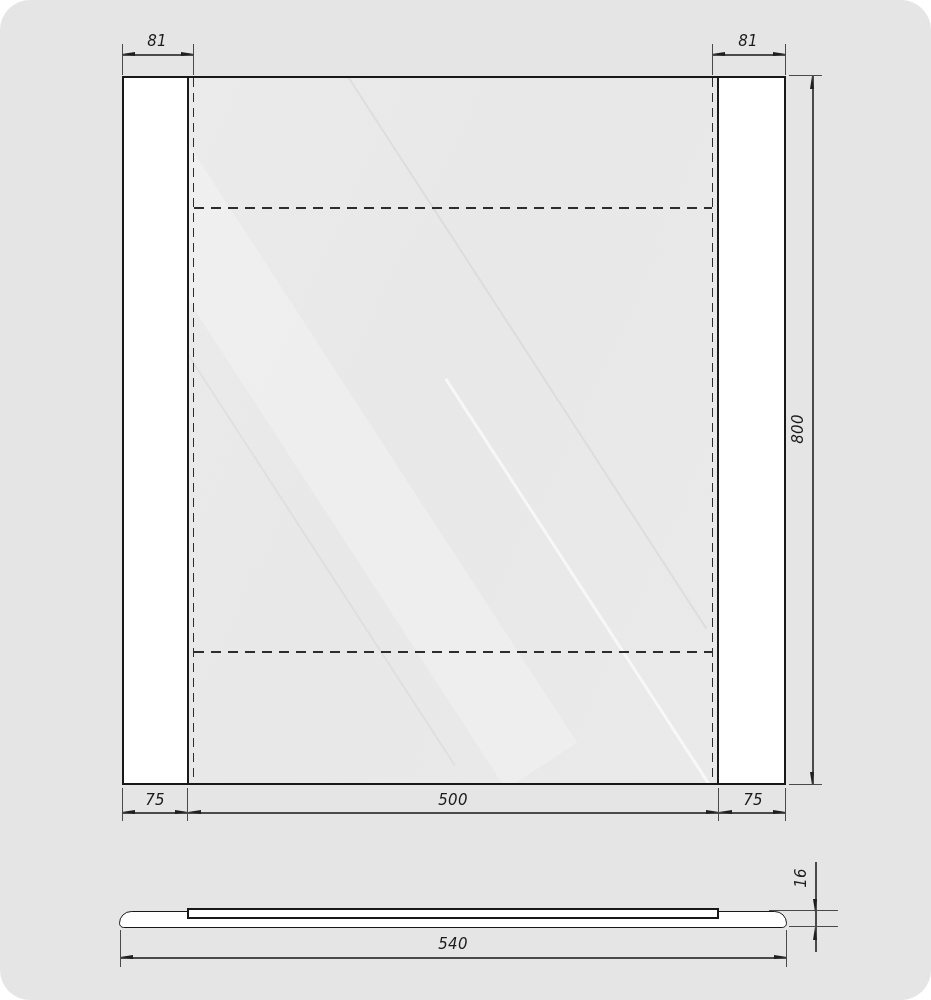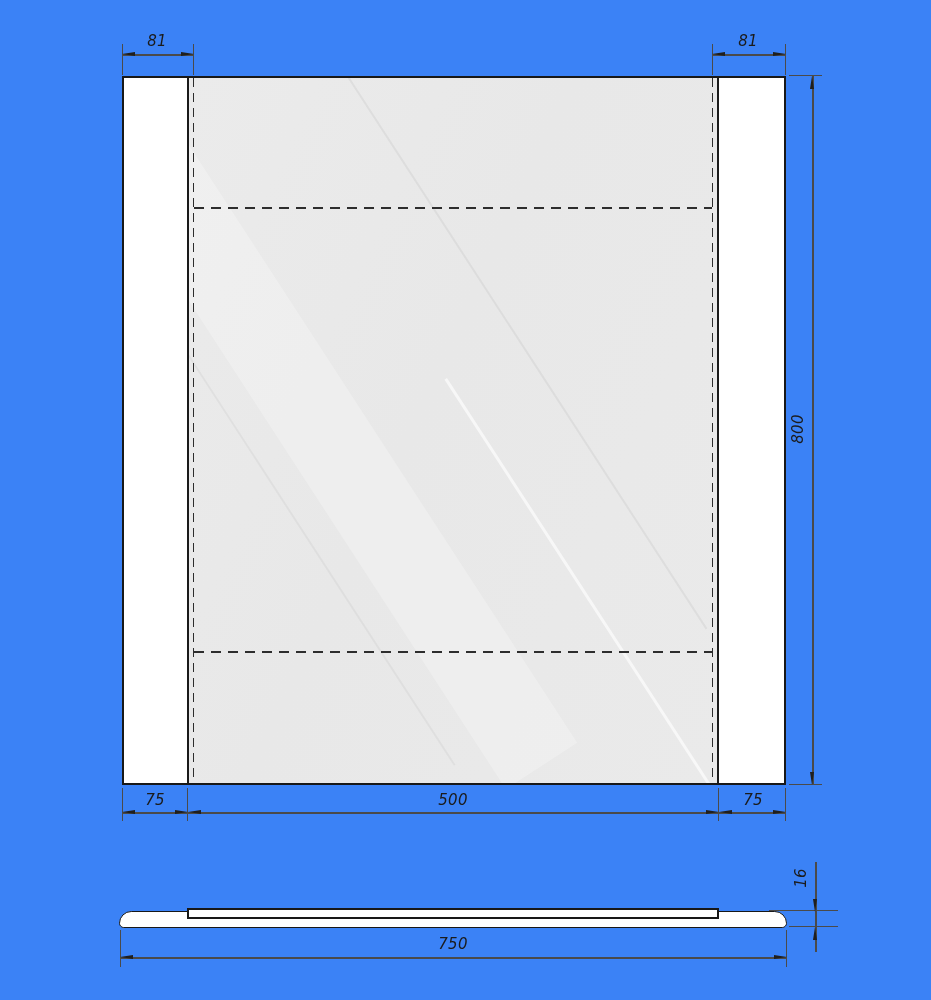--- a/index.html
+++ b/index.html
@@ -1,17 +1,17 @@
 <!DOCTYPE html>
 <html><head>
 <meta charset="utf-8">
 <style>
   html,body{margin:0;padding:0;background:#ffffff;}
-  #canvas{position:relative;width:931px;height:1000px;background:#3b82f6;overflow:hidden;
-          font-family:"DejaVu Sans",sans-serif;}
+  #canvas{position:relative;width:931px;height:1000px;background:#e5e5e5;overflow:hidden;
+          font-family:"DejaVu Sans",sans-serif;border-radius:30px;}
   .line{position:absolute;background:#1a1a1a;}
   .thin{position:absolute;background:#4a4a4a;}
   .dash-v{position:absolute;width:1.6px;
           background-image:repeating-linear-gradient(to bottom,#2d2d2d 0 9px,transparent 9px 15px);}
   .dash-h{position:absolute;height:1.6px;
           background-image:repeating-linear-gradient(to right,#2d2d2d 0 10px,transparent 10px 17px);}
   .arr{position:absolute;width:0;height:0;}
   .arr-l{border-top:2.6px solid transparent;border-bottom:2.6px solid transparent;border-right:13px solid #1f1f1f;}
   .arr-r{border-top:2.6px solid transparent;border-bottom:2.6px solid transparent;border-left:13px solid #1f1f1f;}
   .arr-u{border-left:2.6px solid transparent;border-right:2.6px solid transparent;border-bottom:13px solid #1f1f1f;}
@@ -101,21 +101,21 @@
     <div class="slab"></div>
     <div class="glassP"></div>
   </div>
 
   <div>
     <div class="thin" style="left:119.5px;top:930px;width:1px;height:37px;"></div>
     <div class="thin" style="left:785.8px;top:930px;width:1px;height:37px;"></div>
     <div class="thin" style="left:120px;top:957.4px;width:667px;height:1.2px;"></div>
     <div class="arr arr-l" style="left:120px;top:955.2px;"></div>
     <div class="arr arr-r" style="left:774px;top:955.2px;"></div>
-    <div class="dim" style="left:428px;top:936px;width:50px;">750</div>
+    <div class="dim" style="left:428px;top:936px;width:50px;">540</div>
   </div>
 
   <div>
     <div class="thin" style="left:769px;top:910px;width:69px;height:1.1px;"></div>
     <div class="thin" style="left:789px;top:926px;width:49px;height:1.1px;"></div>
     <div class="thin" style="left:815.4px;top:862px;width:1.2px;height:90px;"></div>
     <div class="arr arr-d" style="left:813px;top:898.5px;"></div>
     <div class="arr arr-u" style="left:813px;top:926.8px;"></div>
     <div class="dim rot" style="left:786px;top:870px;width:30px;height:16px;">16</div>
   </div>

